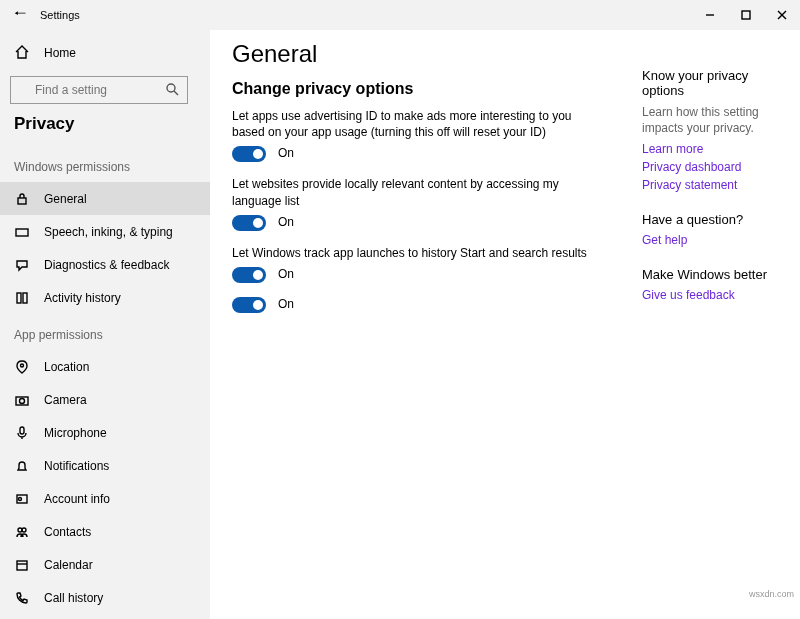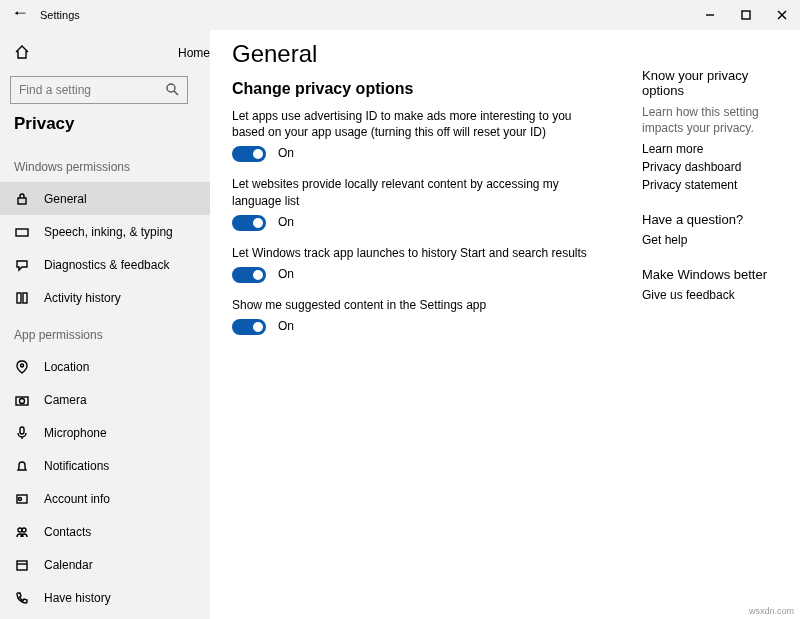--- a/index.html
+++ b/index.html
@@ -7,22 +7,22 @@
 
   
   .titlebar { height: 30px; display: flex; align-items: center; background: #f2f2f2; }
   .titlebar .back { width: 40px; text-align: center; font-size: 14px; }
   .titlebar .title { font-size: 11px; }
   .titlebar .spacer { flex: 1; }
   .winbtn { width: 36px; height: 30px; display: flex; align-items: center; justify-content: center; font-size: 11px; }
 
   
   .sidebar { position: absolute; top: 30px; left: 0; width: 210px; bottom: 0; background: #f2f2f2; padding-top: 6px; overflow: hidden; }
-  .home-row { display: flex; align-items: center; height: 34px; padding-left: 14px; gap: 14px; font-size: 12px; justify-content: space-between; }
-  .search { margin: 6px 22px 10px 10px; height: 28px; border: 1px solid #999; background: #fff0; display: flex; align-items: center; padding: 0 8px; font-size: 12px; color: #666; background: #f2f2f2; position: relative; }
+  .home-row { display: flex; align-items: center; height: 34px; padding-left: 14px; gap: 14px; font-size: 12px; }
+  .search { margin: 6px 22px 10px 10px; height: 28px; border: 1px solid #999; background: #fff0; display: flex; align-items: center; padding: 0 24px; font-size: 12px; color: #666; background: #f2f2f2; position: relative; }
   .search input { border: none; background: transparent; outline: none; width: 160px; font-size: 12px; color: #333; }
   .search .sicon { position: absolute; right: 8px; color: #555; }
   .cat-label { padding: 0 14px 12px 14px; font-weight: 600; font-size: 17px; }
   .group-label { padding: 14px 14px 8px 14px; color: #666; font-size: 12px; }
   .nav-item { display: flex; align-items: center; height: 33px; padding-left: 14px; gap: 14px; font-size: 12px; cursor: default; }
   .nav-item.selected { background: #dcdcdc; }
   .nav-item .icon { width: 16px; height: 16px; display: inline-flex; align-items: center; justify-content: center; }
 
   
   .main { position: absolute; top: 30px; left: 210px; right: 0; bottom: 0; padding: 10px 24px 0 22px; display: flex; gap: 30px; }
@@ -34,23 +34,23 @@
   .toggle-row { display: flex; gap: 12px; }
   .toggle { width: 34px; height: 16px; border-radius: 8px; background: #0b5aad; position: relative; }
   .toggle::after { content: ""; position: absolute; width: 10px; height: 10px; background: #fff; border-radius: 50%; top: 3px; right: 3px; }
   .toggle-label { font-size: 12px; }
 
   
   .info { flex: 1; padding-top: 28px; font-size: 12px; }
   .info .sec { margin-bottom: 20px; }
   .info .head { font-size: 13px; margin-bottom: 6px; }
   .info .muted { color: #666; margin-bottom: 6px; line-height: 1.35; }
-  .info .link { color: #000000; margin-bottom: 4px; display: block; }
-
-  .watermark { position: absolute; bottom: 3px; right: 6px; font-size: 9px; color: #999; }
+  .info .link { color: #6d28d9; margin-bottom: 4px; display: block; }
+
+  .watermark { position: absolute; bottom: 20px; right: 6px; font-size: 9px; color: #999; }
 
   svg { stroke: currentColor; fill: none; stroke-width: 1.4; }
 </style>
 </head>
 <body>
 
 <div class="titlebar">
   <div class="back">🠐</div>
   <div class="title">Settings</div>
   <div class="spacer"></div>
@@ -195,21 +195,21 @@
         </svg>
       </span>
     <span>Calendar</span>
   </div>
   <div class="nav-item">
     <span class="icon">
         <svg width="14" height="14">
           <path d="M3 2 L5 2 L6 5 L4.5 6 a7 7 0 0 0 3.5 3.5 L9 8 L12 9 L12 11 a1 1 0 0 1 -1 1 A9 9 0 0 1 2 3 a1 1 0 0 1 1 -1 Z"></path>
         </svg>
       </span>
-    <span>Have history</span>
+    <span>Call history</span>
   </div>
   <div class="nav-item">
     <span class="icon">
         <svg width="14" height="14">
           <rect x="2" y="3" width="10" height="8"></rect>
           <path d="M2 3 L7 8 L12 3"></path>
         </svg>
       </span>
     <span>Email</span>
   </div>
@@ -238,21 +238,20 @@
 
     <div class="setting">
       <div class="desc">Let Windows track app launches to history Start and search results</div>
       <div class="toggle-row">
         <div class="toggle"></div>
         <span class="toggle-label">On</span>
       </div>
     </div>
 
     <div class="setting">
-      <div class="desc">Show me suggested content in the Settings app</div>
       <div class="toggle-row">
         <div class="toggle"></div>
         <span class="toggle-label">On</span>
       </div>
     </div>
   </div>
 
   <div class="info">
     <div class="sec">
       <div class="head">Know your privacy options</div>

